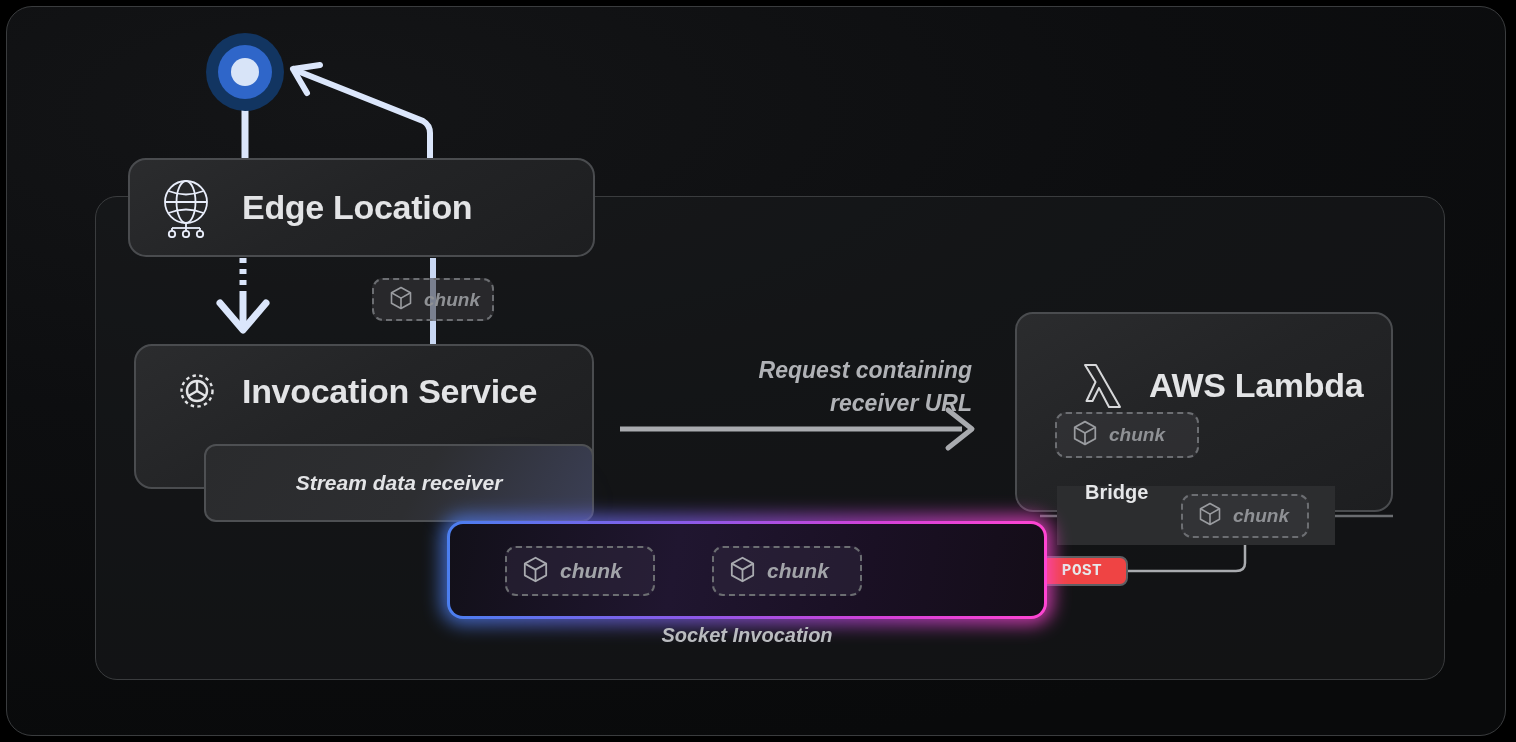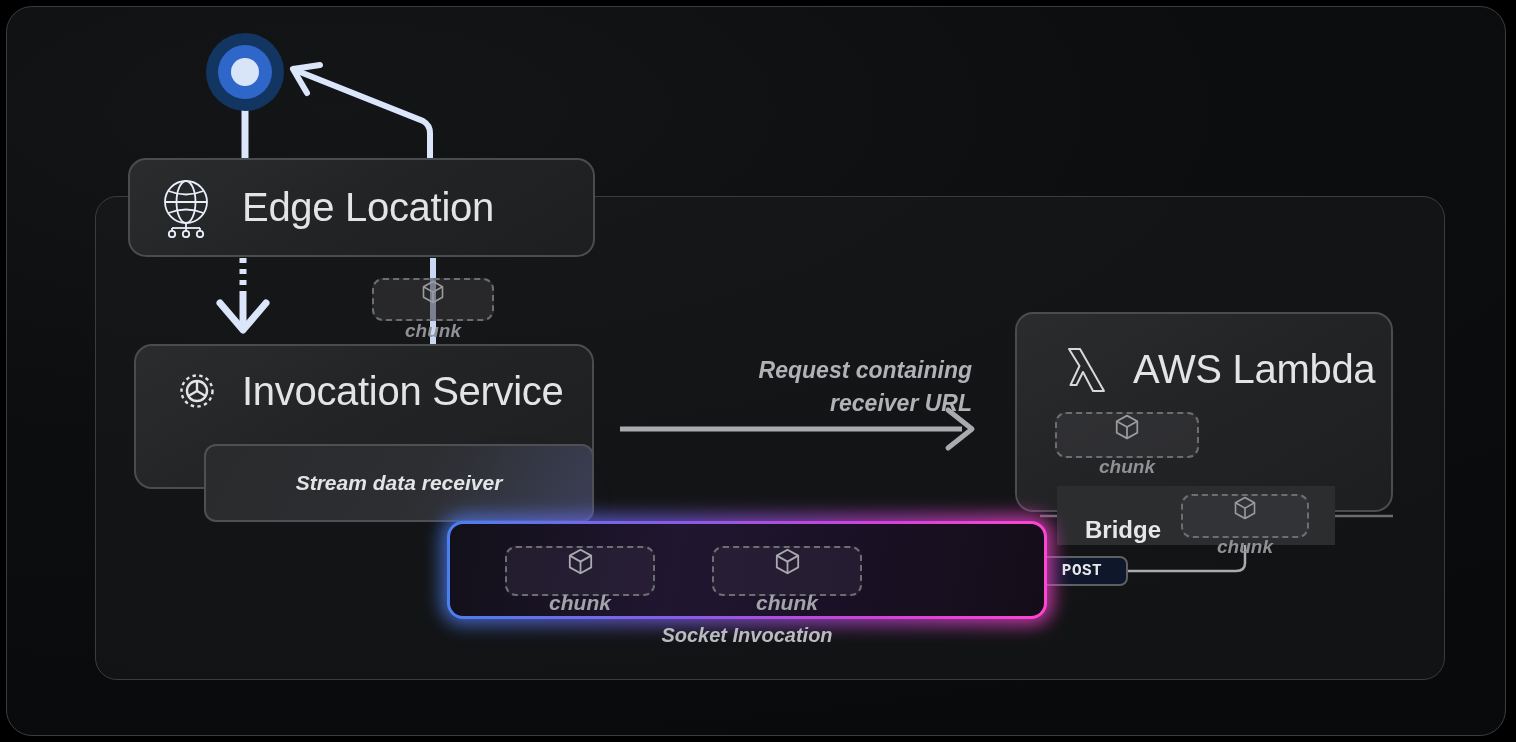--- a/index.html
+++ b/index.html
@@ -17,28 +17,28 @@
   .inner-frame{position:absolute;left:95px;top:196px;width:1350px;height:484px;
     border:1.5px solid #3a3c3e;border-radius:22px;
     background:rgba(26,27,29,.55);box-sizing:border-box;}
 
   
   .card{position:absolute;box-sizing:border-box;border:2px solid #4a4c4f;
     border-radius:18px;
     background:linear-gradient(150deg,#2b2c2e 0%,#232426 45%,#1d1e20 100%);
     display:flex;align-items:center;}
 
-  .card-title{color:#e3e4e6;font-size:40px;font-weight:normal;letter-spacing:-.3px;}
+  .card-title{color:#e3e4e6;font-size:34px;font-weight:bold;letter-spacing:-.3px;}
   .icon-slot{display:flex;align-items:center;justify-content:center;}
 
   
   .chunk{position:absolute;box-sizing:border-box;
     border:2px dashed #6c6e72;border-radius:11px;
     background:rgba(56,57,60,.55);
-    display:flex;align-items:center;gap:12px;padding:0 16px;flex-direction:column;}
+    display:flex;align-items:center;gap:12px;padding:0 16px;}
   .chunk .lbl{color:#8f9195;font-size:19px;font-style:italic;font-weight:bold;}
 
   
   .socket-wrap{position:absolute;left:447px;top:521px;width:600px;height:98px;}
   .socket-glow{position:absolute;inset:-6px;border-radius:22px;
     background:linear-gradient(90deg,#4b7ff0 0%,#7b5fe6 38%,#c146d9 70%,#ff45d2 100%);
     filter:blur(9px);opacity:.75;}
   .socket-border{position:absolute;inset:0;border-radius:16px;
     background:linear-gradient(90deg,#4b7ff0 0%,#8a5ae8 40%,#d341d8 72%,#ff45d2 100%);
     padding:3px;box-sizing:border-box;}
@@ -46,28 +46,28 @@
     background:linear-gradient(100deg,#121019 0%,#201630 38%,#1a1024 70%,#140d18 100%);}
   .socket-caption{position:absolute;left:447px;top:624px;width:600px;text-align:center;
     color:#b9bbbf;font-size:20px;font-style:italic;font-weight:bold;}
 
   
   .req-label{position:absolute;left:620px;top:354px;width:352px;text-align:right;
     color:#b0b2b6;font-size:23px;font-style:italic;font-weight:bold;line-height:33px;}
 
   .post-badge{position:absolute;left:1036px;top:556px;width:92px;height:30px;
     box-sizing:border-box;border:2px solid #5d5f63;border-radius:8px;
-    background:#0f172a;display:flex;align-items:center;justify-content:center;}
+    background:#ef4444;display:flex;align-items:center;justify-content:center;}
   .post-badge span{color:#e7e8ea;font-family:"Liberation Mono",monospace;
     font-size:16px;font-weight:bold;letter-spacing:.5px;}
 
   .bridge-box{position:absolute;left:1057px;top:486px;width:278px;height:59px;
     background:#2c2d2f;border:0;}
-  .bridge-lbl{position:absolute;left:1085px;top:516px;color:#e6e7e9;
-    font-size:24px;font-weight:bold;}
+  .bridge-lbl{position:absolute;left:1085px;top:481px;color:#e6e7e9;
+    font-size:20px;font-weight:bold;}
 
   .stream-box{position:absolute;left:180px;top:444px;width:390px;height:78px;
     box-sizing:border-box;border:2px solid #4e5053;border-radius:12px;
     background:linear-gradient(120deg,#2a2b2d 0%,#2d2e31 55%,#3b3f55 100%);
     display:flex;align-items:center;justify-content:center;margin-left:24px;}
   .stream-box span{color:#e3e4e6;font-size:21px;font-style:italic;font-weight:bold;}
   .stream-glow{position:absolute;left:400px;top:440px;width:230px;height:120px;
     border-radius:50%;background:radial-gradient(closest-side,rgba(92,108,200,.30),transparent 72%);
     filter:blur(14px);}
 
@@ -186,21 +186,21 @@
   <div class="stream-glow"></div>
   <div class="stream-box">
     <span>Stream data receiver</span>
   </div>
 
   <div class="req-label">
     <div>Request containing</div>
     <div>receiver URL</div>
   </div>
 
-  <div class="card" style="left:1015px;top:312px;width:378px;height:200px;display:block;padding:0;">
+  <div class="card" style="left:1015px;top:312px;width:378px;height:200px;display:block;padding:16px;">
     <div style="display:flex;align-items:center;gap:24px;padding:30px 0 0 44px;">
       <span class="icon-slot">
         <svg width="48" height="50" viewBox="0 0 48 50" fill="none" stroke="#d7d8da" stroke-width="2" stroke-linejoin="round">
           <path d="M8 5 L19 5 L43 47 L32 47 L22 28 L15.5 41 L9.5 41 L18.5 22 L8 5 Z"></path>
         </svg>
       </span>
       <span class="card-title">AWS Lambda</span>
     </div>
   </div>
 

